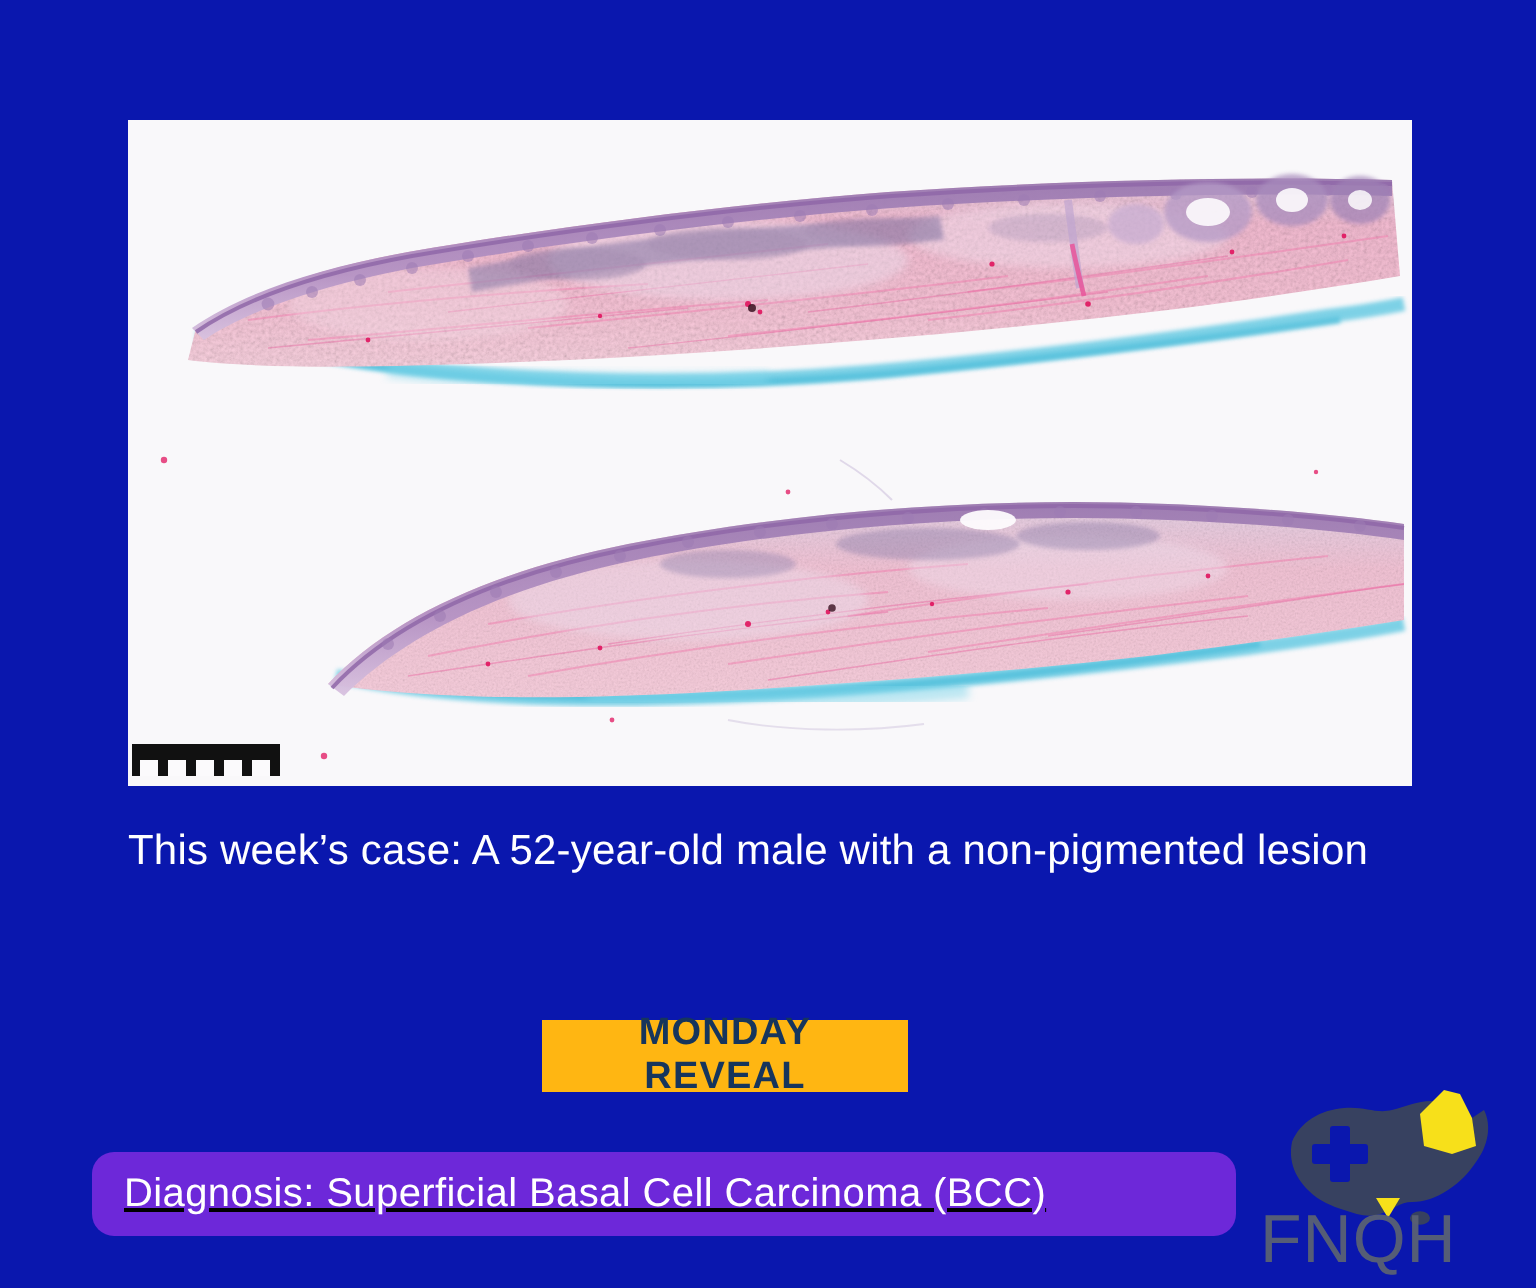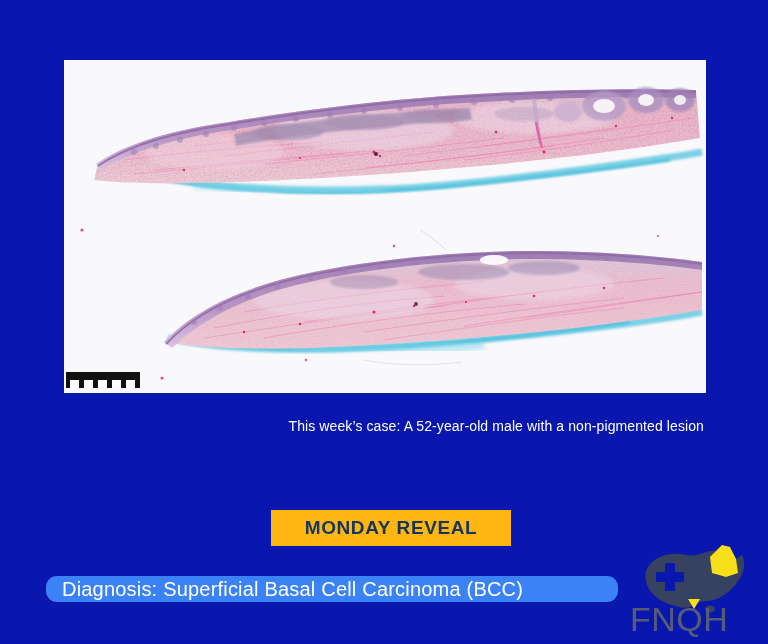--- a/index.html
+++ b/index.html
@@ -22,57 +22,57 @@
     overflow: hidden;
   }
   #slide-svg { display: block; width: 100%; height: 100%; }
 
   
   #caption {
     position: absolute;
     left: 64px; top: 408px;
     width: 640px;
     color: #ffffff;
-    font-size: 14px;
+    font-size: 21px;
     line-height: 36px;
     letter-spacing: 0.1px;
-    text-align: right;
   }
   #caption .cap-line { display: block; white-space: nowrap; }
 
   
   #reveal-button {
     position: absolute;
     left: 271px; top: 510px;
-    width: 240px; height: 36px;
+    width: 183px; height: 36px;
     background: #ffb612;
     display: flex;
     align-items: center;
     justify-content: center;
     border: none;
     cursor: pointer;
     padding: 14px;
   }
   #reveal-button span {
     color: #16355c;
     font-size: 19px;
     font-weight: bold;
     letter-spacing: 0.6px;
     font-family: "Liberation Sans", sans-serif;
   }
 
   
   #diagnosis-bar {
     position: absolute;
     left: 46px; top: 576px;
-    width: 572px; height: 26px;
-    background: #3b82f6;
+    width: 572px; height: 42px;
+    background: #6d28d9;
     border-radius: 11px;
     display: flex;
     align-items: center;
+    text-decoration: underline;
   }
   #diagnosis-bar span {
     color: #ffffff;
     font-size: 20px;
     padding-left: 16px;
     letter-spacing: 0.2px;
     white-space: nowrap;
   }
 
   

